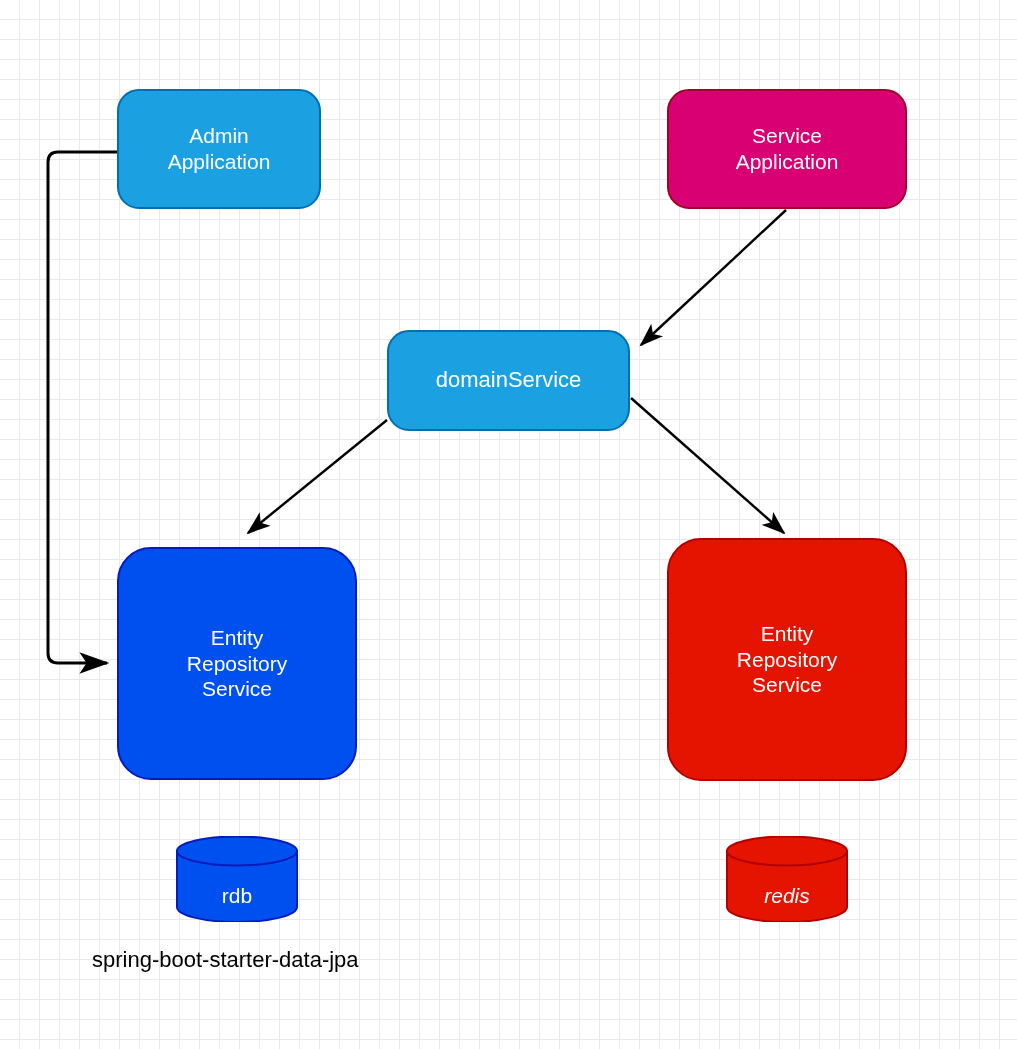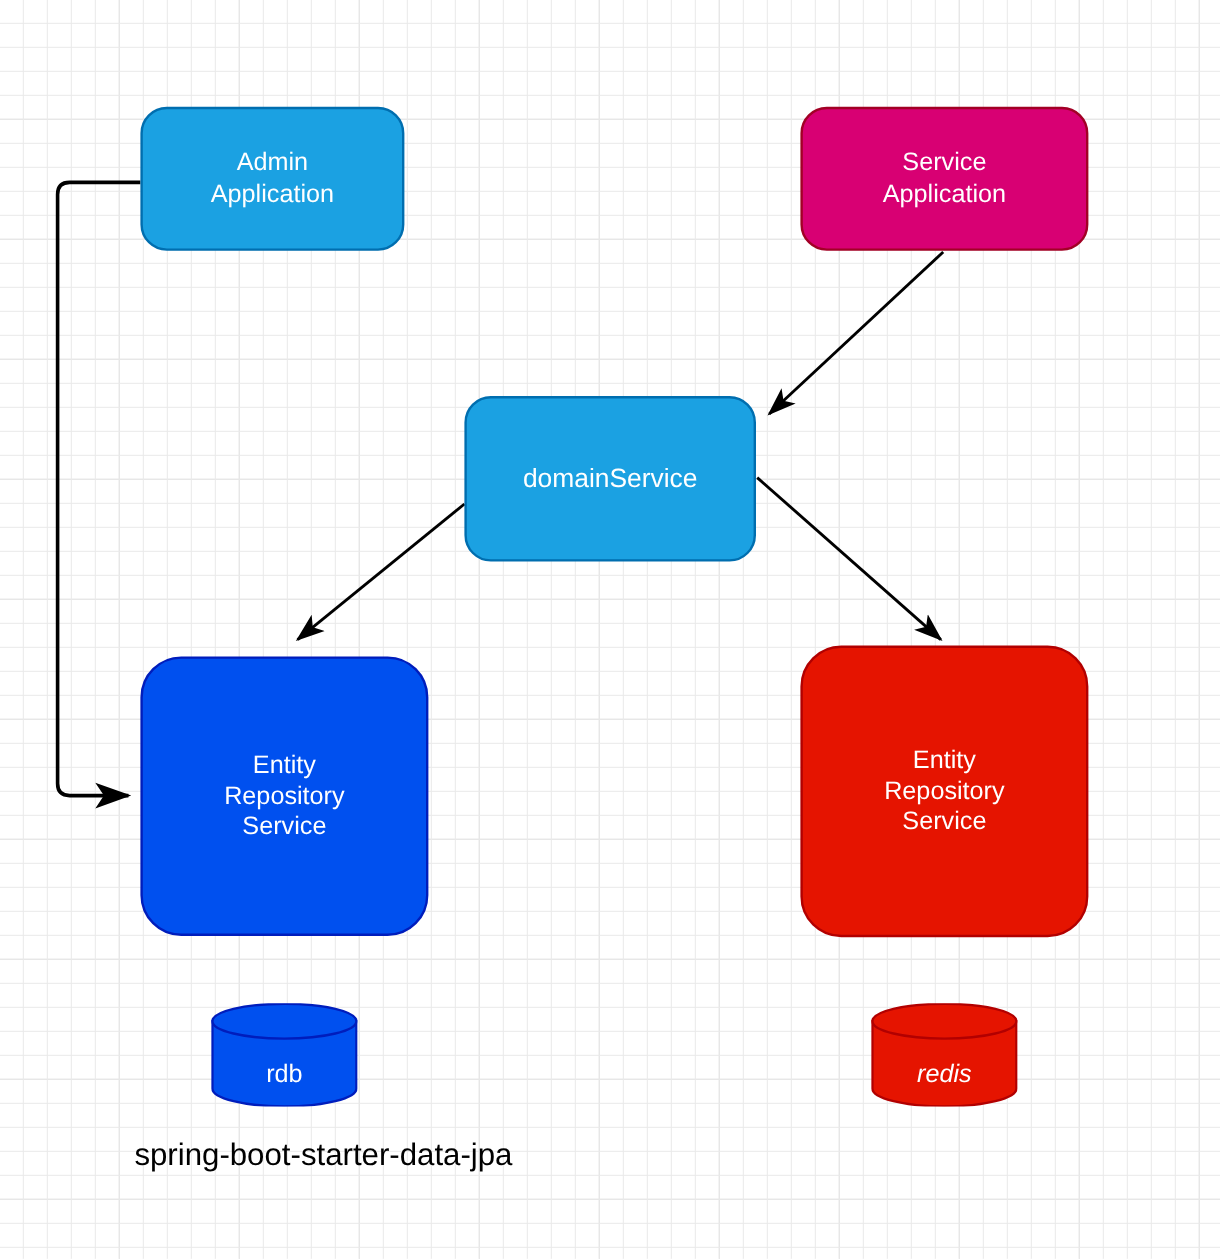--- a/index.html
+++ b/index.html
@@ -55,35 +55,35 @@
     user-select: none;
   }
 
   .node-box {
     border-style: solid;
     border-width: 2px;
   }
 
   
   #node-admin-application {
-    left: 117px; top: 89px; width: 220px; height: 120px;
+    left: 117px; top: 89px; width: 204px; height: 120px;
     background: #1BA1E2;
     border-color: #006EAF;
     border-radius: 22px;
     font-size: 21px;
   }
   #node-service-application {
     left: 667px; top: 89px; width: 240px; height: 120px;
     background: #D80073;
     border-color: #A20025;
     border-radius: 22px;
     font-size: 21px;
   }
   #node-domain-service {
-    left: 387px; top: 330px; width: 243px; height: 138px;
+    left: 387px; top: 330px; width: 243px; height: 101px;
     background: #1BA1E2;
     border-color: #006EAF;
     border-radius: 22px;
     font-size: 22px;
   }
   #node-entity-repository-jpa {
     left: 117px; top: 547px; width: 240px; height: 233px;
     background: #0050EF;
     border-color: #001DBC;
     border-radius: 34px;
@@ -119,24 +119,23 @@
     box-sizing: border-box;
     user-select: none;
   }
   #cylinder-rdb  { left: 176px; top: 836px; }
   #cylinder-redis{ left: 726px; top: 836px; font-style: italic; }
 
   
   .caption {
     position: absolute;
     color: #000000;
-    font-size: 26px;
+    font-size: 22px;
     white-space: nowrap;
     user-select: none;
-    margin-left: 20px;
   }
   #caption-jpa   { left: 92px;  top: 947px; }
   #caption-redis { left: 633px; top: 947px; }
 </style>
 </head>
 <body>
 
 <div id="canvas">
 
   <svg class="edge-layer" width="1017" height="1049" viewBox="0 0 1017 1049">

